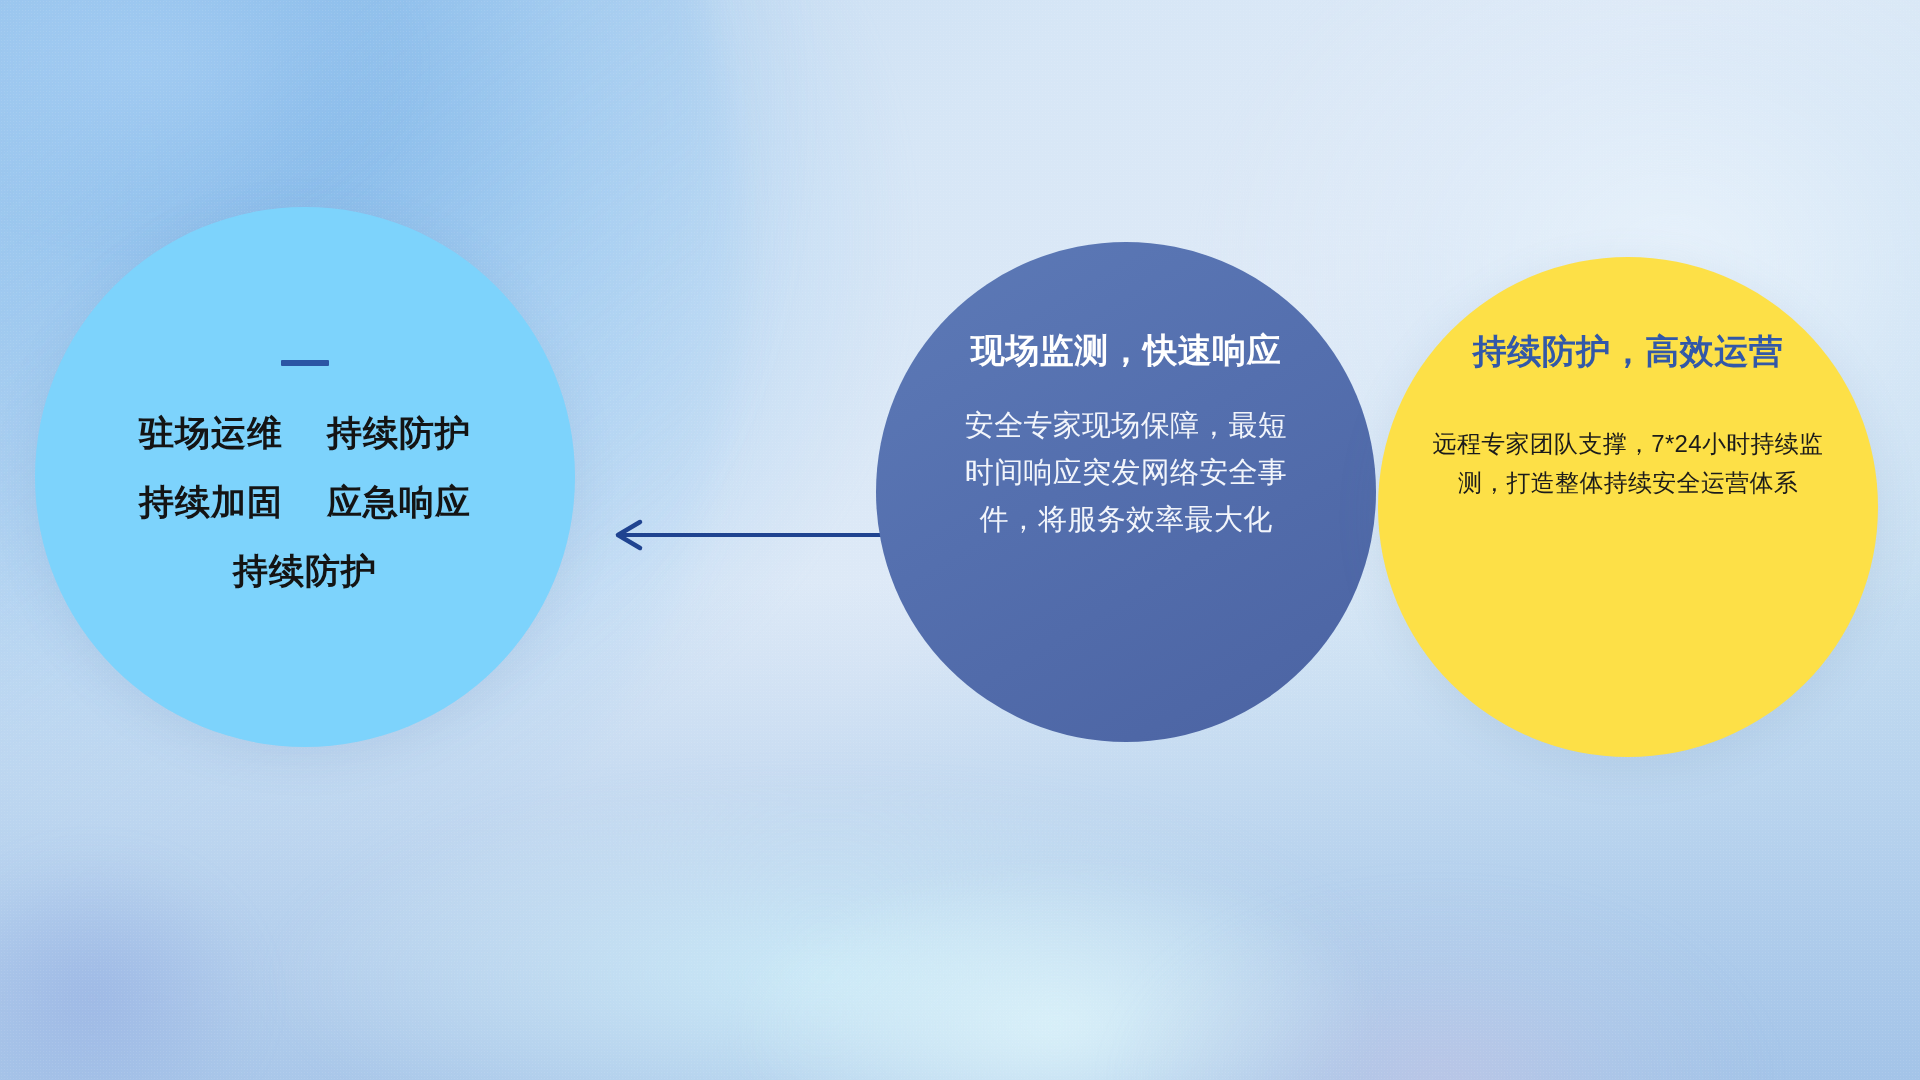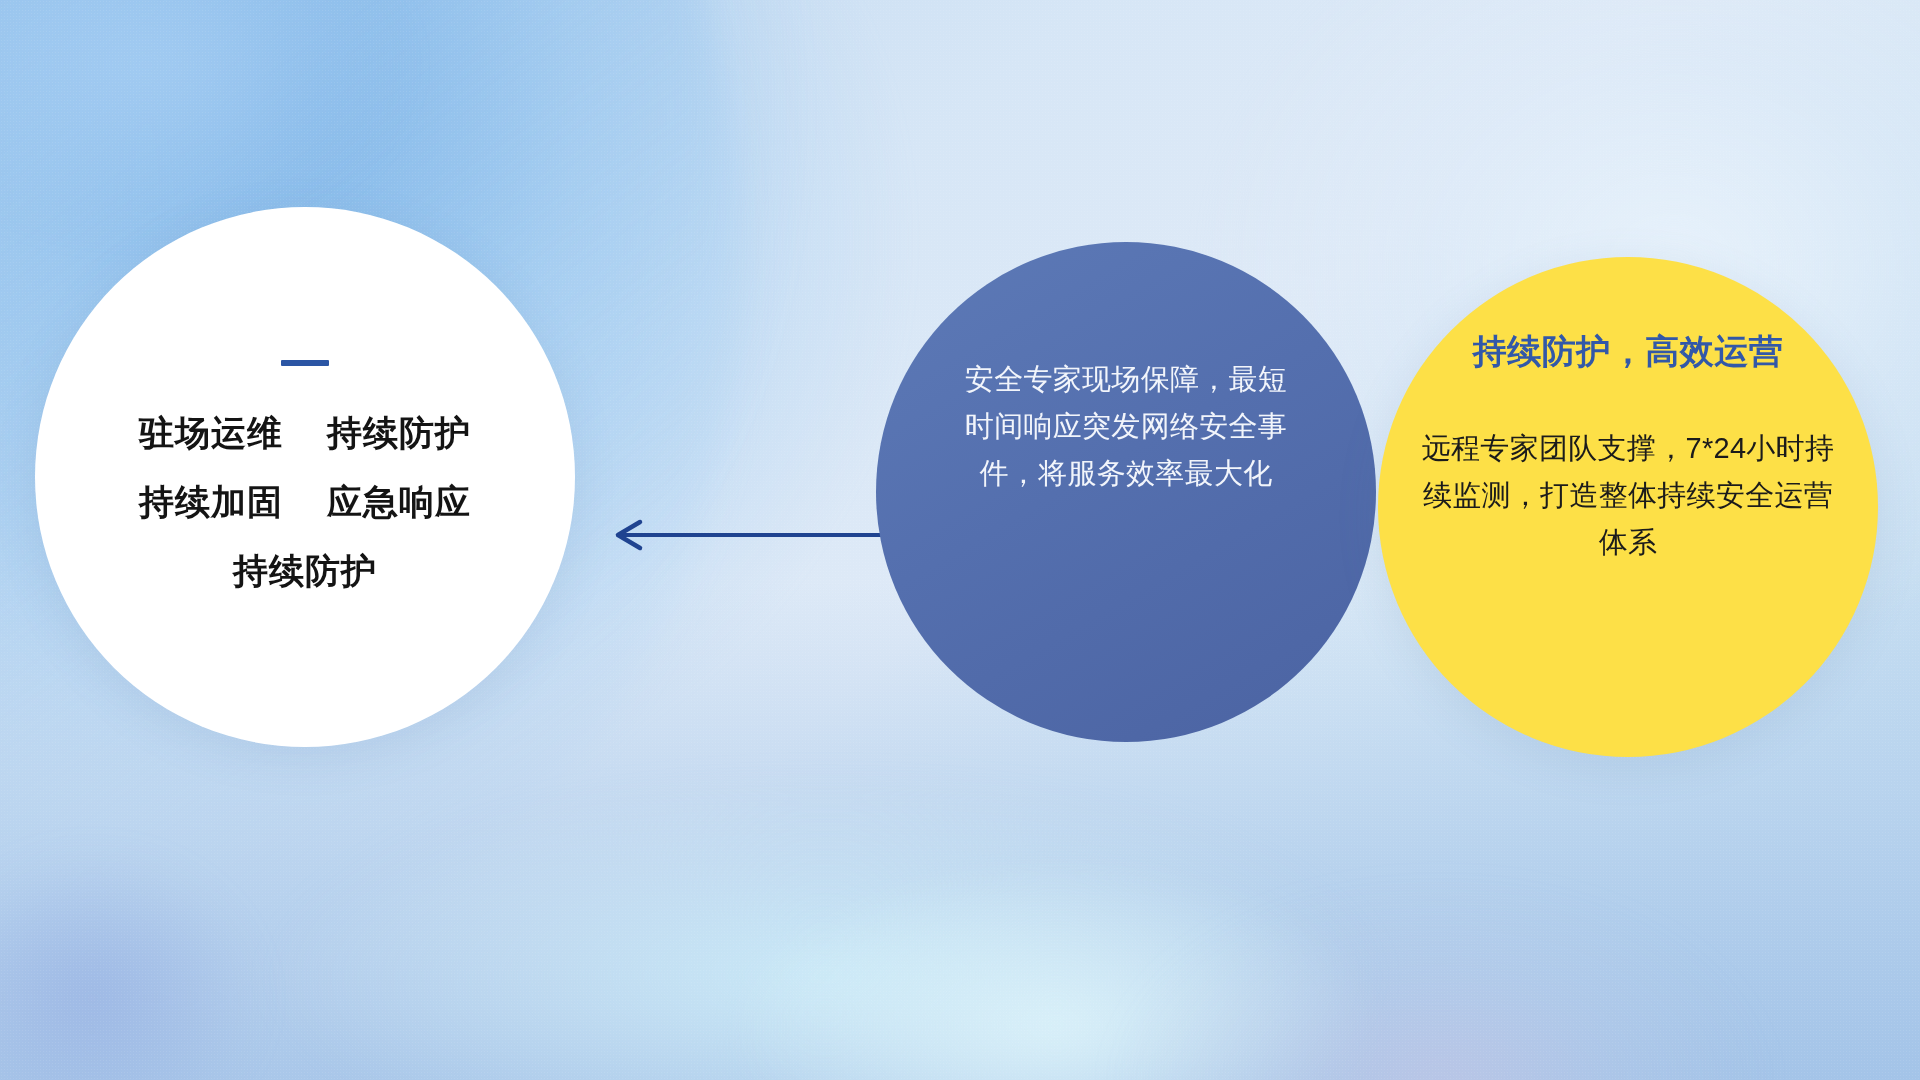--- a/index.html
+++ b/index.html
@@ -84,21 +84,21 @@
   }
 
   
   #stage { position:absolute; inset:0; }
 
   .circle{ position:absolute; border-radius:50%; }
 
   
   #circle-left{
     left:35px; top:207px; width:540px; height:540px;
-    background:#ffffff;
+    background:#7dd3fc;
     box-shadow:0 10px 44px rgba(90,125,170,.13);
     display:flex; flex-direction:column;
     align-items:center; justify-content:center;
     padding:0 48px;
   }
   #accent-dash{
     width:48px; height:6px; background:#2b55a4; border-radius:1px;
     margin-bottom:44px;
   }
   .kw-rows{ display:flex; flex-direction:column; align-items:center; gap:22px; }
@@ -138,21 +138,21 @@
     align-items:center; justify-content:flex-start;
     padding:72px 40px 0 40px;
     z-index:2;
   }
   #circle-right .card-title{
     font-size:34px; font-weight:bold; color:#3258a8;
     letter-spacing:.5px; white-space:nowrap; text-align:center;
   }
   #circle-right .card-body{
     margin-top:50px;
-    font-size:29px; line-height:1.62; color:#1b1b1b;
+    font-size:24px; line-height:1.62; color:#1b1b1b;
     text-align:center; letter-spacing:.3px;
     width:420px;
   }
 
   
   #flow-arrow{
     position:absolute; left:596px; top:518px; width:290px; height:34px;
     z-index:0;
   }
   #flow-arrow svg{ display:block; width:100%; height:100%; }
@@ -195,20 +195,21 @@
         <span>持续加固</span>
         <span>应急响应</span>
       </div>
       <div class="kw-row single">
         <span>持续防护</span>
       </div>
     </div>
   </div>
 
   <div class="circle" id="circle-mid">
+    <div class="card-title">现场监测，快速响应</div>
     <div class="card-body">安全专家现场保障，最短时间响应突发网络安全事件，将服务效率最大化</div>
   </div>
 
   <div class="circle" id="circle-right">
     <div class="card-title">持续防护，高效运营</div>
     <div class="card-body">远程专家团队支撑，7*24小时持续监测，打造整体持续安全运营体系</div>
   </div>
 
 </div>
 

